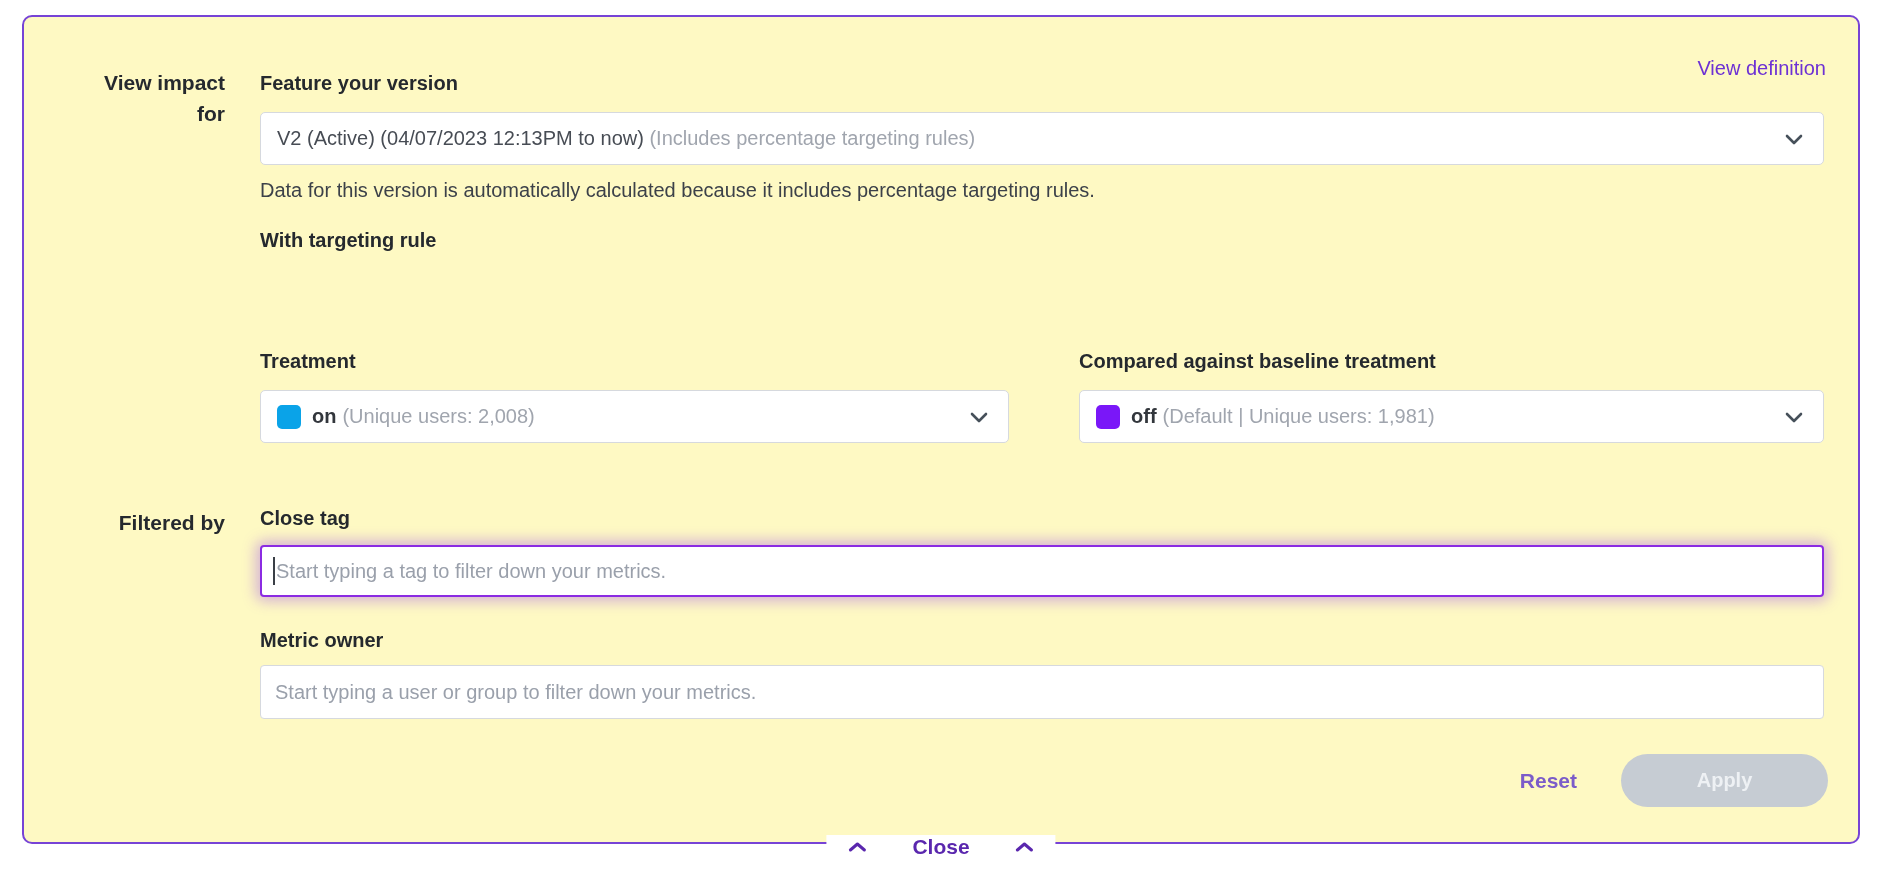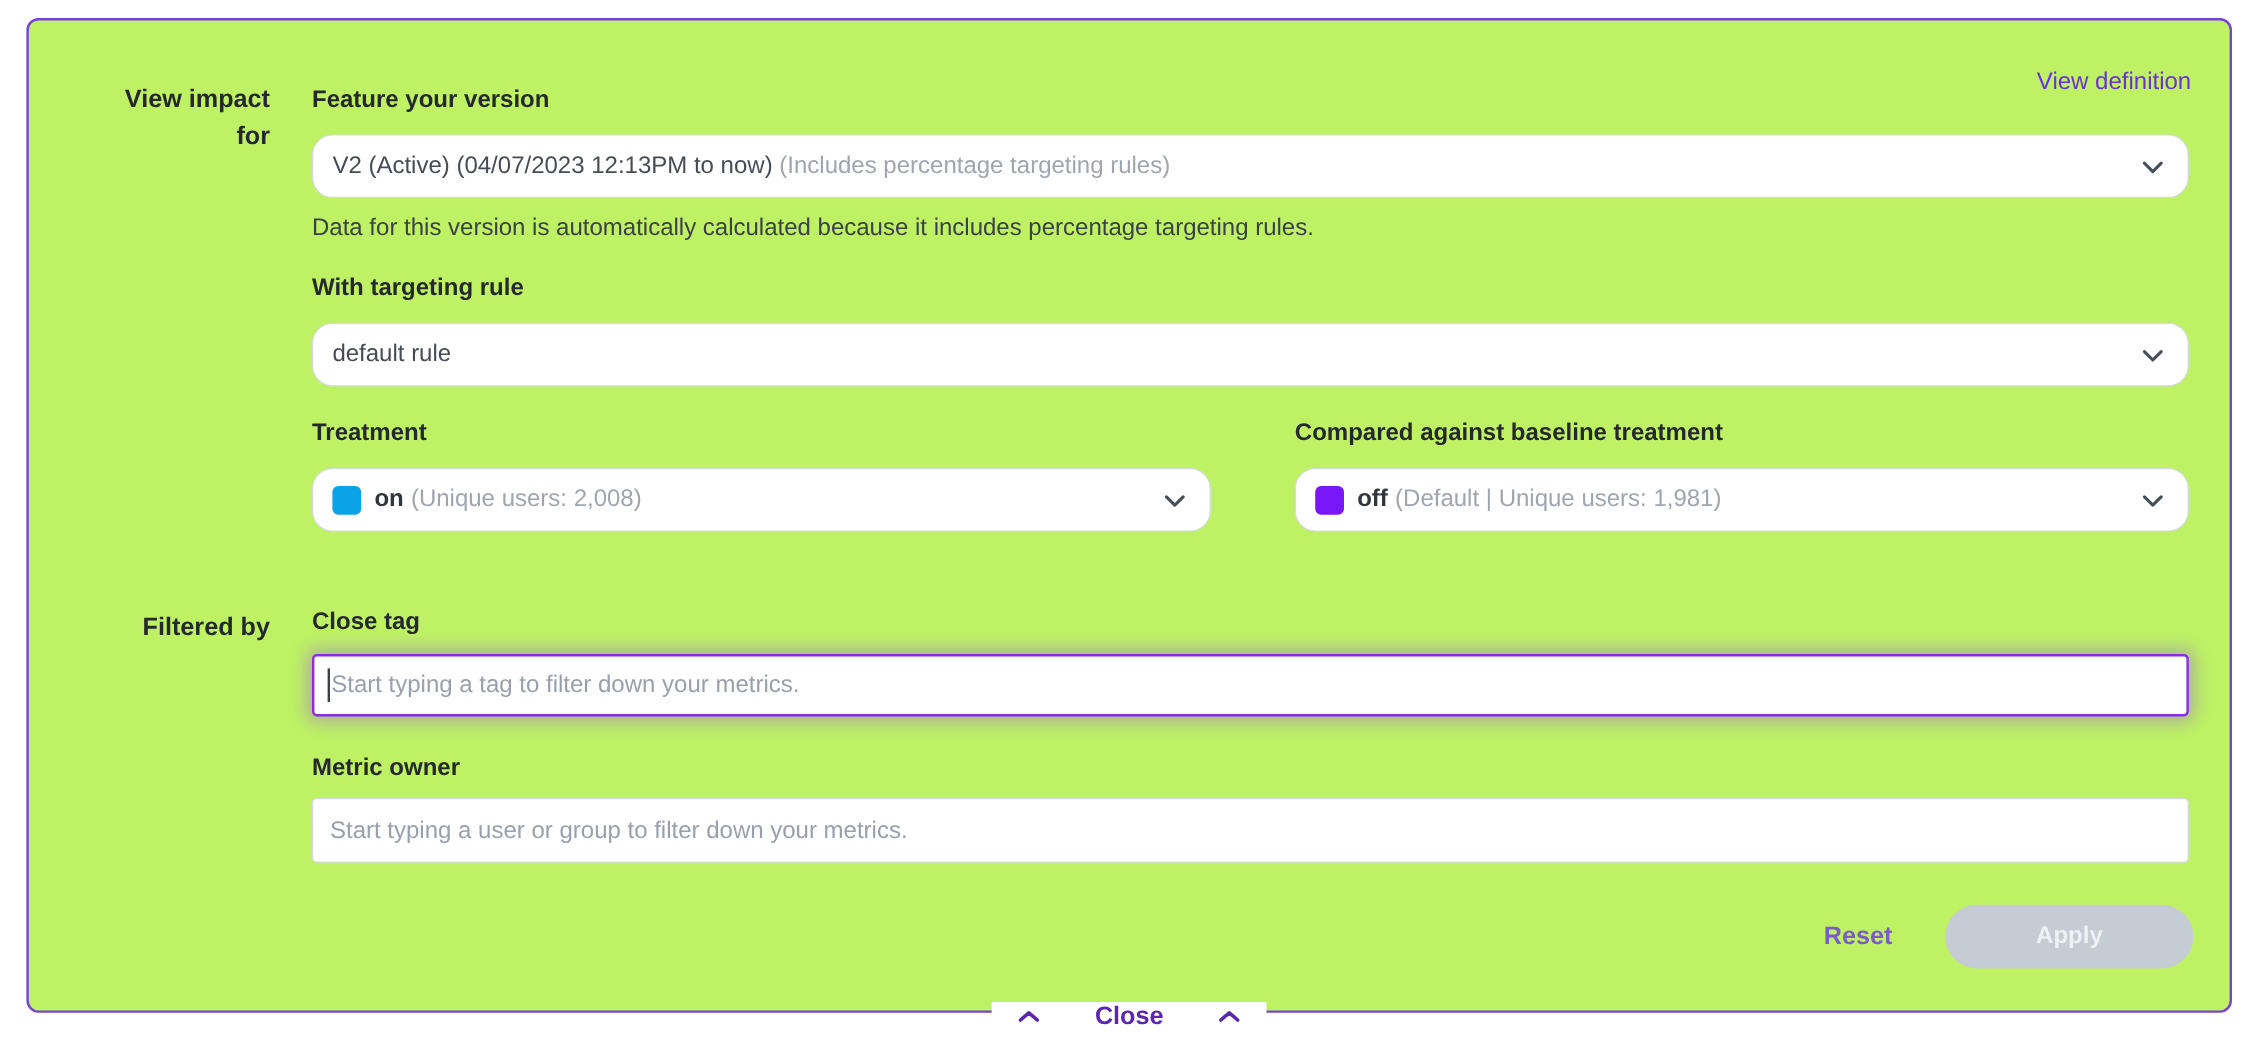--- a/index.html
+++ b/index.html
@@ -1,28 +1,28 @@
 <!DOCTYPE html>
 <html><head>
 <meta charset="utf-8">
 <style>
   * { margin:0; padding:0; box-sizing:border-box; }
   html,body { width:1890px; height:870px; background:#ffffff; font-family:"Liberation Sans", sans-serif; }
   .panel {
     position:absolute; left:22px; top:15px; width:1838px; height:829px;
-    background:#bef264; border:2.5px solid #7743d6; border-radius:10px;
+    background:#fef9c3; border:2.5px solid #7743d6; border-radius:10px;
   }
   .abs { position:absolute; }
   .sec-label { font-weight:700; font-size:21px; color:#25292e; text-align:right; line-height:31px; }
   .fld-label { font-weight:700; font-size:20px; color:#25292e; }
   .link { color:#6d31d4; font-size:20px; cursor:pointer; }
   .helper { font-size:20px; color:#3c4149; }
   .select {
     display:flex; align-items:center; background:#fff;
-    border:1.5px solid #d6d9de; border-radius:17px; height:53px;
+    border:1.5px solid #d6d9de; border-radius:5px; height:53px;
     padding:0 16px; font-size:20px; color:#474c54; cursor:pointer;
   }
   .select .value-main { color:#474c54; white-space:pre; }
   .select .value-hint { color:#a0a5ae; white-space:pre; }
   .select .spacer { flex:1; }
   .swatch { width:24px; height:24px; border-radius:5px; margin-right:11px; flex:0 0 auto; }
   .bold-val { font-weight:700; color:#32363c; margin-right:6px; }
   .txt-input {
     width:100%; height:100%; border:1.5px solid #d6d9de; border-radius:4px;
     font-family:"Liberation Sans", sans-serif; font-size:20px; color:#32363c;
@@ -69,27 +69,20 @@
     <span class="spacer"></span>
     <svg class="chev-down" width="26" height="26" viewBox="0 0 26 26">
       <path d="M6 10 L13 17 L20 10" stroke="#46505a" stroke-width="2.6" fill="none" stroke-linecap="round" stroke-linejoin="round"></path>
     </svg>
   </div>
 
   <div class="abs helper" style="left:236px; top:162px;">Data for this version is automatically calculated because it includes percentage targeting rules.</div>
 
   <div class="abs fld-label" style="left:236px; top:212px;">With targeting rule</div>
 
-  <div class="abs select" style="left:236px; top:252px; width:1564px;">
-    <span class="value-main">default rule</span>
-    <span class="spacer"></span>
-    <svg class="chev-down" width="26" height="26" viewBox="0 0 26 26">
-      <path d="M6 10 L13 17 L20 10" stroke="#46505a" stroke-width="2.6" fill="none" stroke-linecap="round" stroke-linejoin="round"></path>
-    </svg>
-  </div>
 
   <div class="abs fld-label" style="left:236px; top:333px;">Treatment</div>
 
   <div class="abs fld-label" style="left:1055px; top:333px;">Compared against baseline treatment</div>
 
   <div class="abs select" style="left:236px; top:373px; width:749px;">
     <span class="swatch" style="background-color: rgb(10, 163, 232);"></span>
     <span class="bold-val">on</span>
     <span class="value-hint">(Unique users: 2,008)</span>
     <span class="spacer"></span>

